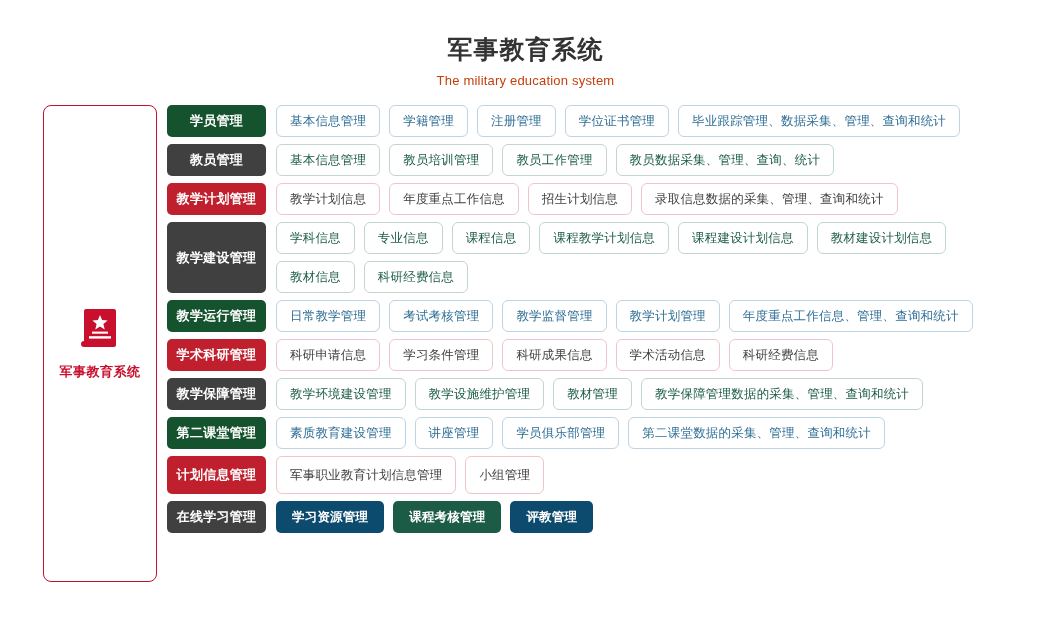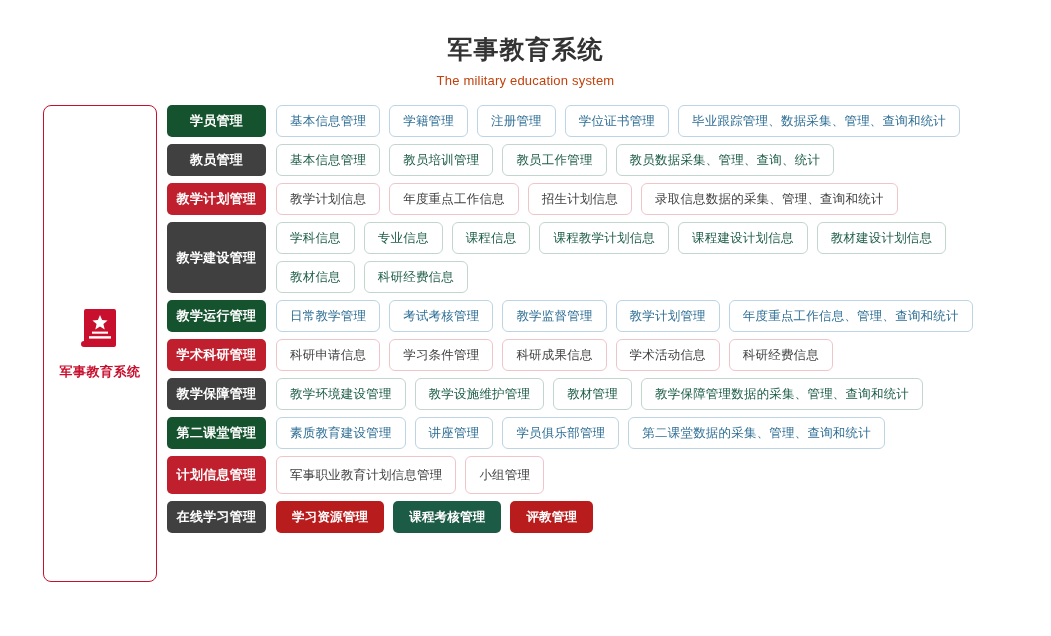--- a/index.html
+++ b/index.html
@@ -131,21 +131,21 @@
 
   
   .c-blue  { background: #14532d; }
   .c-green { background: #404040; }
   .c-red   { background: #c0202d; }
 
   .t-blue  { color: #2f6f96; border-color: #bcd4e3; }
   .t-green { color: #1c5c46; border-color: #c2d6cd; }
   .t-red   { color: #404040; border-color: #f0c5ca; }
 
-  .f-blue  { background: #b91c1c; }
+  .f-blue  { background: #0c4a6e; }
   .f-green { background: #1c5c46; }
   .f-red   { background: #c0202d; }
 </style>
 </head>
 <body>
 
 <div class="header">
   <div class="header-title">军事教育系统</div>
   <div class="header-subtitle">The military education system</div>
 </div>

